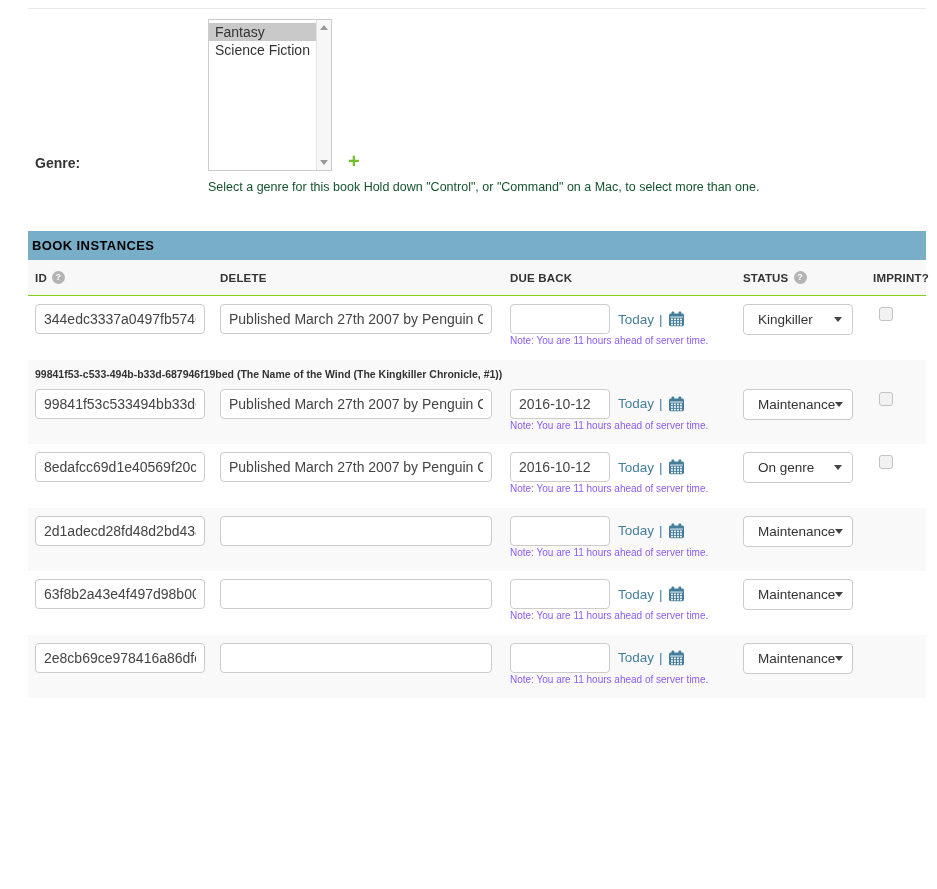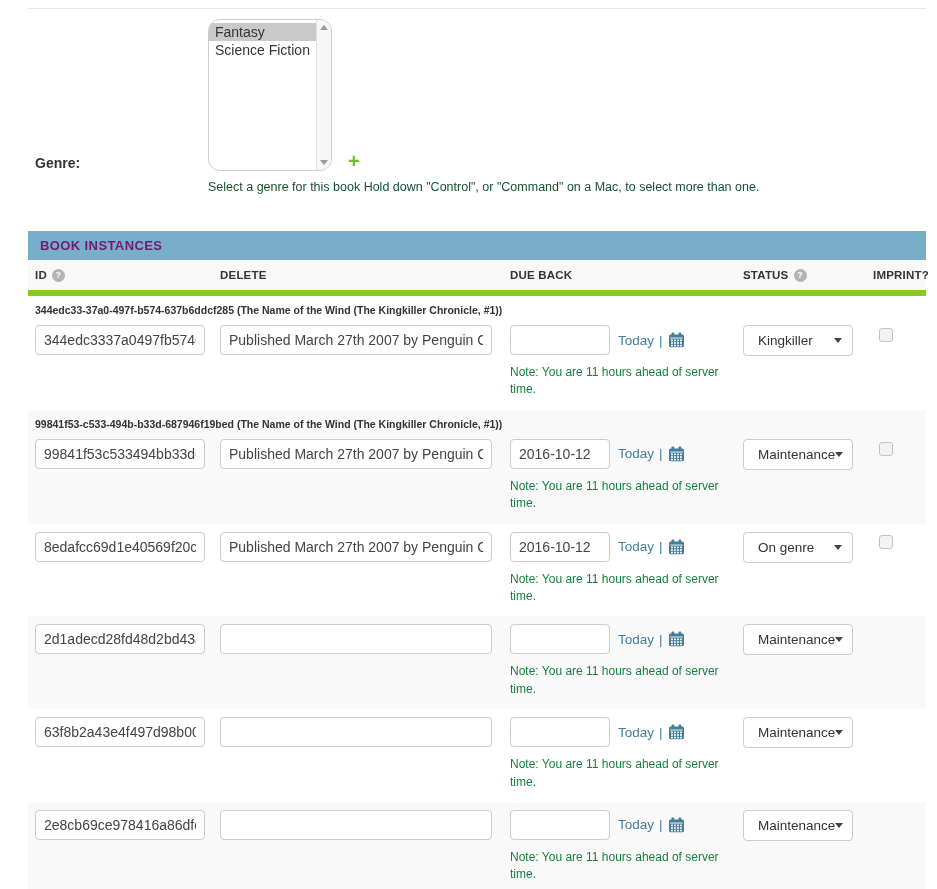--- a/index.html
+++ b/index.html
@@ -4,50 +4,50 @@
 <style>
   * { margin:0; padding:0; box-sizing:border-box; }
   html,body { width:937px; height:889px; background:#fff; overflow:hidden;
     font-family:"Liberation Sans","DejaVu Sans",sans-serif; }
   .content { margin:8px 11px 0 28px; width:898px; }
   .top-divider { border-top:1px solid #e8e8e8; height:0; }
 
   
   .genre-row { display:flex; align-items:flex-end; padding-top:10px; }
   .genre-label { width:180px; padding:12px 0 0 7px; font-size:14px; font-weight:bold; color:#333; }
-  .listbox { width:124px; height:152px; border:1px solid #ccc; border-radius:12px; background:#fff; display:flex; overflow:hidden; }
+  .listbox { width:124px; height:152px; border:1px solid #ccc; border-radius:0; background:#fff; display:flex; overflow:hidden; }
   .listbox .opts { flex:1; padding-top:3px; }
   .opt { font-size:14px; color:#333; padding:1px 6px; white-space:nowrap; cursor:default; }
   .opt.selected { background:#c9c9c9; }
   .sbar { width:17px; border-left:1px solid #e2e2e2; background:#f7f7f7; display:flex; flex-direction:column; justify-content:space-between; align-items:center; padding:5px 0; }
   .tri-up { width:0; height:0; border-left:4px solid transparent; border-right:4px solid transparent; border-bottom:5px solid #9a9a9a; }
   .tri-down { width:0; height:0; border-left:4px solid transparent; border-right:4px solid transparent; border-top:5px solid #9a9a9a; }
   .plus-btn { margin-left:16px; margin-top:66px; color:#70bf2b; font-size:20px; font-weight:bold; line-height:1; cursor:pointer; }
   .help-text { margin-left:180px; margin-top:9px; font-size:12.5px; color:#14532d; }
 
   
   .module { margin-top:37px; }
-  .mod-head { background:#79aec8; color:#701a75; font-size:13px; font-weight:bold; letter-spacing:.4px; padding:7px 12px; }
+  .mod-head { background:#79aec8; color:#000000; font-size:13px; font-weight:bold; letter-spacing:.4px; padding:7px 4px; }
   .grid { display:grid; grid-template-columns:185px 290px 233px 130px 60px; padding-left:7px; }
-  .cols { background:#f8f8f8; border-bottom:6px solid #84cc16; align-items:center; height:36px; }
+  .cols { background:#f8f8f8; border-bottom:1px solid #84cc16; align-items:center; height:36px; }
   .col-h { font-size:11.5px; font-weight:bold; color:#333; display:flex; align-items:center; gap:5px; letter-spacing:.2px; }
   .help-ic { width:13px; height:13px; border-radius:50%; background:#b3b3b3; color:#fff; font-size:9px; font-weight:bold; display:inline-flex; align-items:center; justify-content:center; line-height:1; }
   .irow { padding:8px 0 11px 0; }
   .irow.even { background:#f9f9f9; }
   .caption { padding:0 0 9px 7px; font-size:10.5px; font-weight:bold; color:#333; }
   .fields { align-items:start; }
   input.txt { height:30px; border:1px solid #ccc; border-radius:4px; padding:4px 8px; font-size:14px; color:#444; font-family:inherit; background:#fff; outline:none; }
   .id-input { width:170px; }
   .imprint-input { width:272px; }
   .due-input { width:100px; }
   .due-line { display:flex; align-items:center; }
   .today-link { margin-left:8px; color:#447e9b; font-size:13.5px; cursor:pointer; }
   .pipe { color:#447e9b; margin:0 5px; font-size:13.5px; }
   .cal { display:inline-block; cursor:pointer; line-height:0; }
-  .note { margin-top:9px; font-size:12px; color:#15803d; line-height:1.45; width:212px; }
+  .note { font-size:10px; color:#8b5cf6; line-height:1.45; width:212px; }
   .sel { width:110px; height:31px; border:1px solid #ccc; border-radius:4px; background:#fff; display:flex; align-items:center; justify-content:space-between; padding:0 10px 0 14px; font-size:13.5px; color:#333; cursor:pointer; }
   .sel-arrow { width:0; height:0; border-left:4px solid transparent; border-right:4px solid transparent; border-top:5px solid #444; }
   .chk { appearance:none; -webkit-appearance:none; width:14px; height:14px; border:1px solid #c2c2c2; border-radius:3px; background:#f2f2f2; margin:3px 0 0 6px; cursor:pointer; }
 </style>
 </head>
 <body>
 
 <div class="content">
   <div class="top-divider"></div>
 
@@ -84,21 +84,20 @@
       <div class="col-h">
         <span>STATUS</span>
         <span class="help-ic">?</span>
       </div>
       <div class="col-h">
         <span>IMPRINT?</span>
       </div>
     </div>
 
     <div class="irow odd">
-      <div class="caption">344edc33-37a0-497f-b574-637b6ddcf285 (The Name of the Wind (The Kingkiller Chronicle, #1))</div>
       <div class="grid fields">
         <div><input class="txt id-input" value="344edc3337a0497fb574637b6ddcf285" style=""></div>
         <div><input class="txt imprint-input" value="Published March 27th 2007 by Penguin Grou" style=""></div>
         <div>
           <div class="due-line">
             <input class="txt due-input" value="" style="">
             <span class="today-link">Today</span>
             <span class="pipe">|</span>
             <span class="cal">
               <svg width="17" height="16" viewBox="0 0 17 16">

